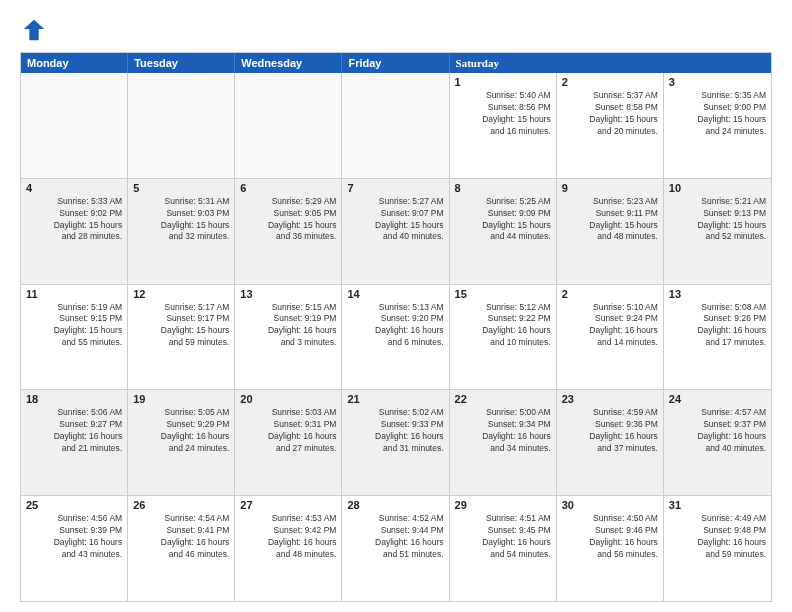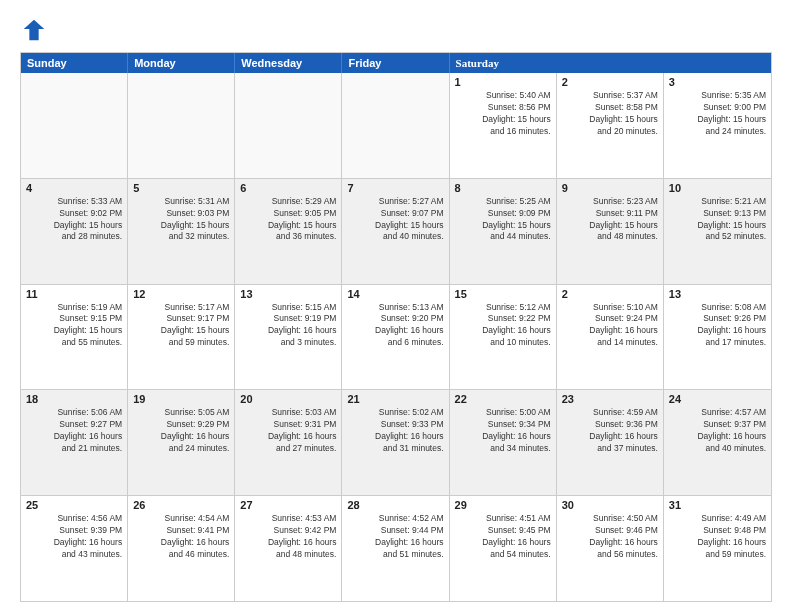--- a/index.html
+++ b/index.html
@@ -133,22 +133,22 @@
       </div>
     </div>
     <div class="title-block">
       <h1></h1>
       <h2></h2>
     </div>
   </div>
 
   <div class="calendar">
     <div class="cal-header">
-    <div class="cal-header-cell">Sunday</div>
         <div class="cal-header-cell">Monday</div>
+        <div class="cal-header-cell">Tuesday</div>
         <div class="cal-header-cell">Wednesday</div>
         <div class="cal-header-cell">Friday</div>
         <div class="cal-header-cell">Saturday</div>
       </div>
     <div class="cal-body">
     <div class="cal-row">
           <div class="cal-cell empty"></div>
           <div class="cal-cell empty"></div>
           <div class="cal-cell empty"></div>
           <div class="cal-cell empty"></div>

